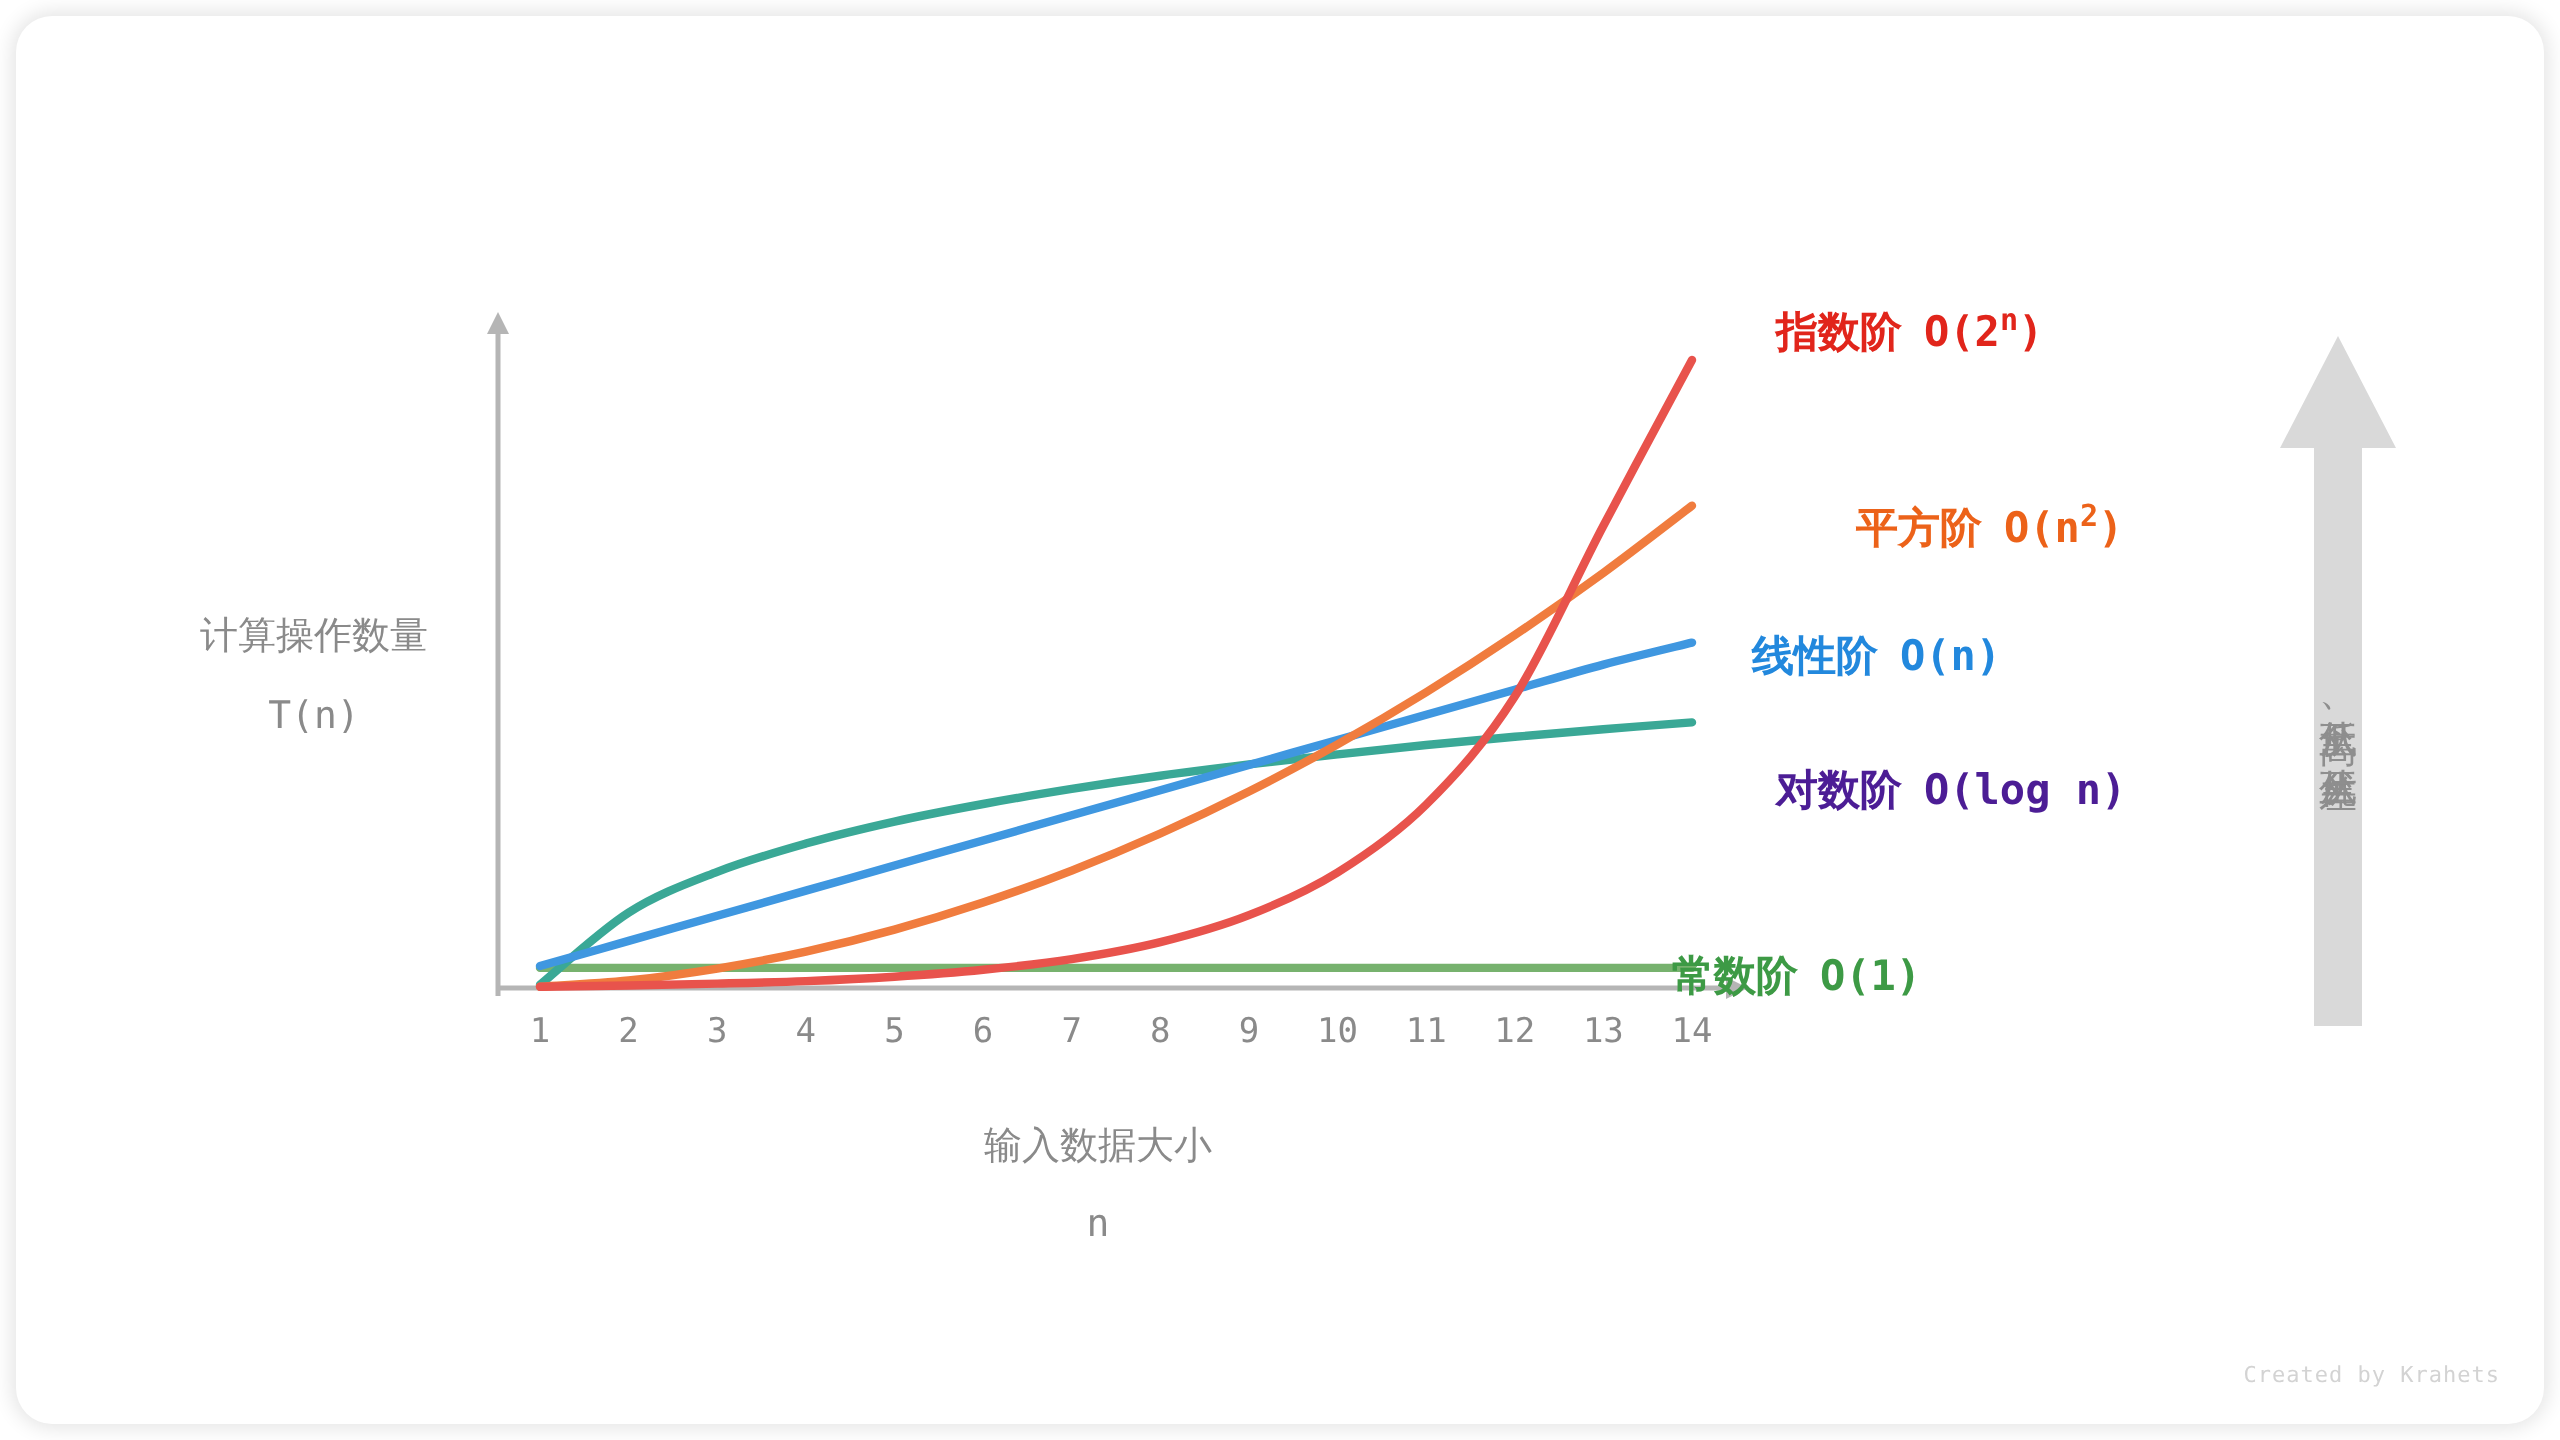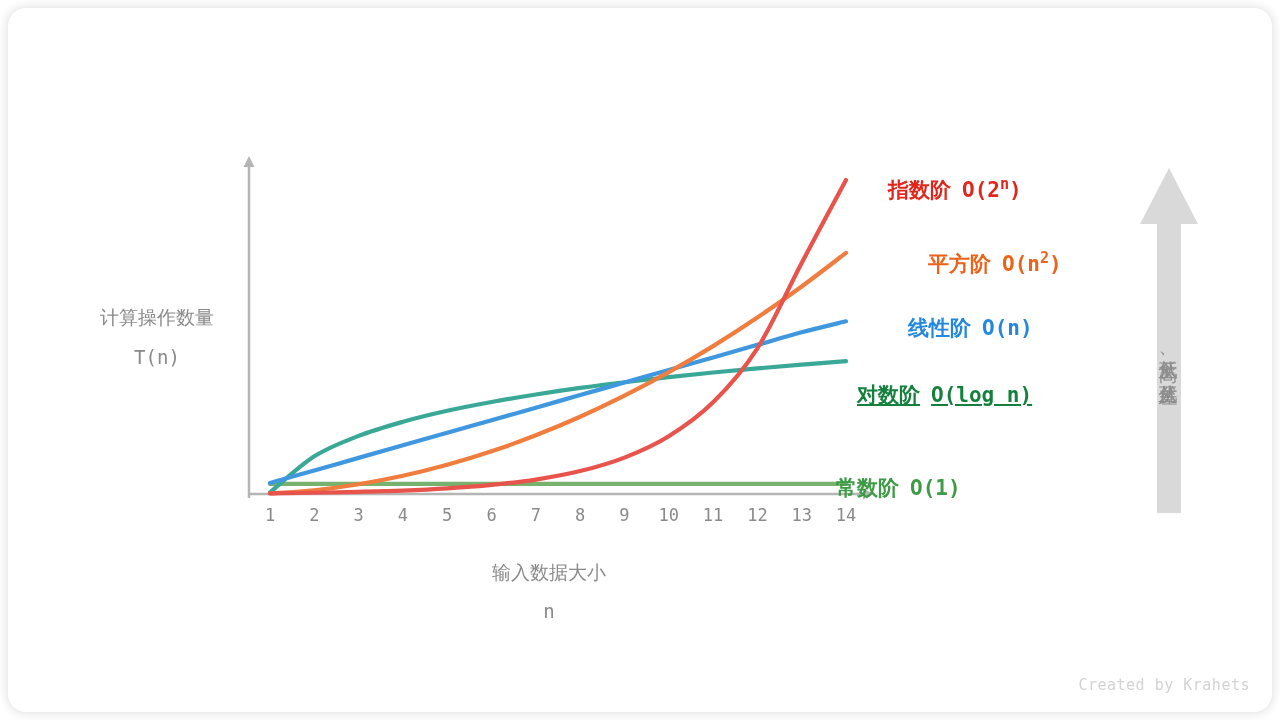--- a/index.html
+++ b/index.html
@@ -113,21 +113,21 @@
     letter-spacing: 1px;
     transform: translateY(18px);
   }
 
   
   .footer {
     position: absolute;
     right: 22px;
     bottom: 18px;
     color: #d3d3d3;
-    font-size: 15px;
+    font-size: 11px;
     font-family: "DejaVu Sans Mono", "Liberation Mono", monospace;
     letter-spacing: 0.5px;
   }
 </style>
 </head>
 <body>
 
 <div id="root">
   <div class="card">
 
@@ -167,24 +167,24 @@
 
       <g id="titles-layer">
           <text x="149" y="316" class="axis-title">计算操作数量</text>
           <text x="149" y="356" class="axis-title-mono">T(n)</text>
           <text x="541" y="571" class="axis-title">输入数据大小</text>
           <text x="541" y="610" class="axis-title-mono">n</text>
         </g>
     </svg>
 
     <div id="legend-host">
-        <div class="legend-row" style="left: 880px; top: 172px; color: rgb(225, 37, 27);"><span class="legend-name">指数阶</span><span class="legend-formula"><span>O(2</span><sup>n</sup><span>)</span></span></div>
+        <div class="legend-row" style="left: 880px; top: 148px; color: rgb(225, 37, 27);"><span class="legend-name">指数阶</span><span class="legend-formula"><span>O(2</span><sup>n</sup><span>)</span></span></div>
         <div class="legend-row" style="left: 880px; top: 246px; color: rgb(236, 98, 25); margin-left: 40px;"><span class="legend-name">平方阶</span><span class="legend-formula"><span>O(n</span><sup>2</sup><span>)</span></span></div>
-        <div class="legend-row" style="left: 900px; top: 310px; color: rgb(34, 136, 221);"><span class="legend-name">线性阶</span><span class="legend-formula"><span>O(n)</span></span></div>
-        <div class="legend-row" style="left: 849px; top: 377px; color: #15803d; text-decoration: underline;"><span class="legend-name">对数阶</span><span class="legend-formula"><span>O(log n)</span></span></div>
+        <div class="legend-row" style="left: 868px; top: 310px; color: rgb(34, 136, 221);"><span class="legend-name">线性阶</span><span class="legend-formula"><span>O(n)</span></span></div>
+        <div class="legend-row" style="left: 880px; top: 377px; color: #4c1d95;"><span class="legend-name">对数阶</span><span class="legend-formula"><span>O(log n)</span></span></div>
         <div class="legend-row" style="left: 828px; top: 470px; color: rgb(61, 154, 69);"><span class="legend-name">常数阶</span><span class="legend-formula"><span>O(1)</span></span></div>
       </div>
 
     <svg class="big-arrow" viewBox="0 0 58 345">
       <polygon points="29,0 58,56 41,56 41,345 17,345 17,56 0,56" fill="#d9d9d9"></polygon>
     </svg>
     <div class="arrow-caption">
       <span>从低至高、从优至差</span>
     </div>
 

